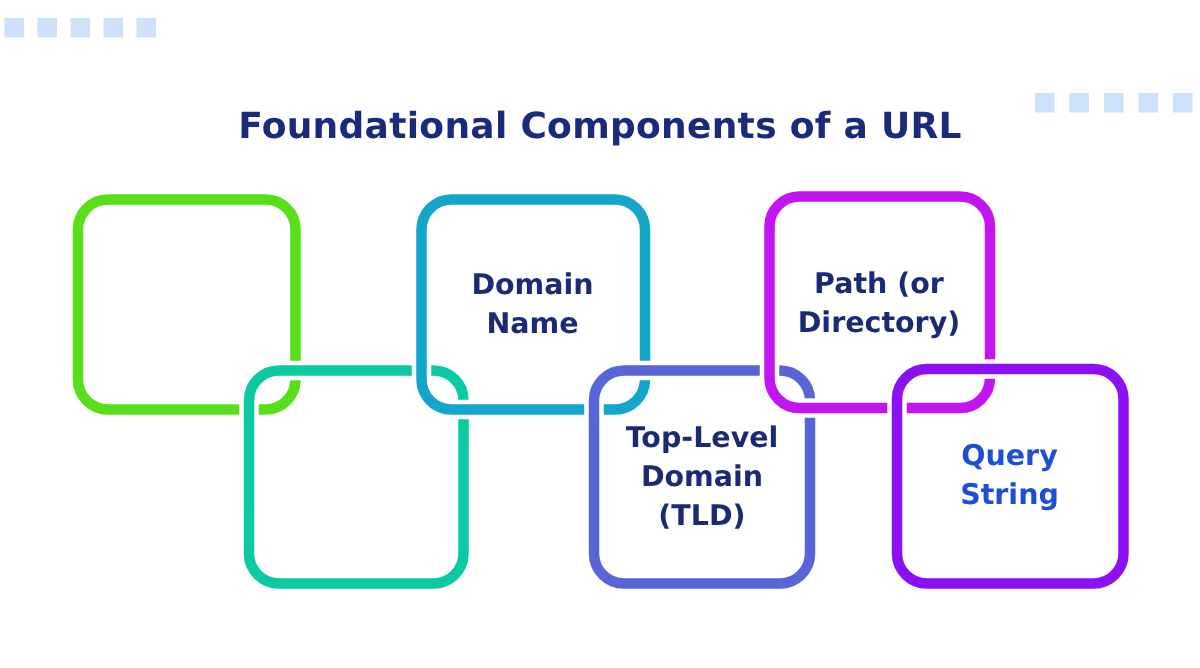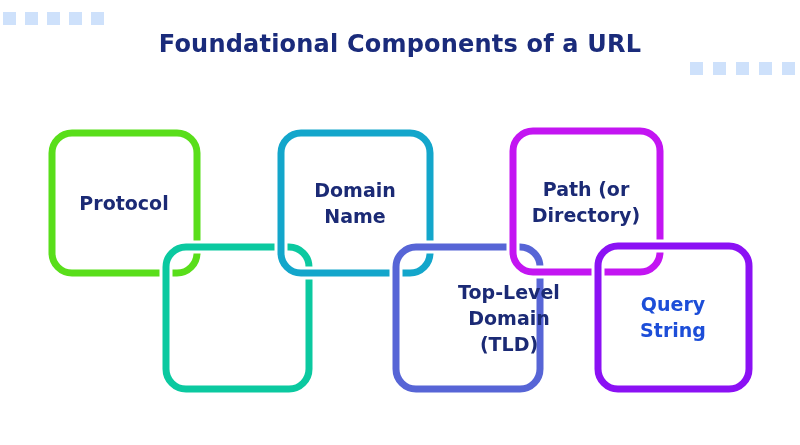--- a/index.html
+++ b/index.html
@@ -51,21 +51,21 @@
     <div class="decor-square" style="background-color: rgb(206, 225, 251);"></div>
   </div>
   <div class="decor-row top-right">
     <div class="decor-square" style="background-color: rgb(206, 225, 251);"></div>
     <div class="decor-square" style="background-color: rgb(206, 225, 251);"></div>
     <div class="decor-square" style="background-color: rgb(206, 225, 251);"></div>
     <div class="decor-square" style="background-color: rgb(206, 225, 251);"></div>
     <div class="decor-square" style="background-color: rgb(206, 225, 251);"></div>
   </div>
 
-  <div class="page-title" style="color: rgb(26, 43, 123);">Foundational Components of a URL</div>
+  <div class="page-title" style="color: rgb(26, 43, 123); margin-top: 40px;">Foundational Components of a URL</div>
 
   <svg id="diagram-svg" width="800" height="445" viewBox="0 0 800 445">
 
     <rect x="52" y="133" width="145" height="140" rx="20" fill="none" stroke="#ffffff" stroke-width="13"></rect>
     <rect x="52" y="133" width="145" height="140" rx="20" fill="none" stroke-width="7" stroke="#59DE1A"></rect>
 
     <rect x="166" y="247" width="143" height="142" rx="20" fill="none" stroke="#ffffff" stroke-width="13"></rect>
     <rect x="166" y="247" width="143" height="142" rx="20" fill="none" stroke-width="7" stroke="#0BC9A0"></rect>
 
     <rect x="281" y="133" width="149" height="140" rx="20" fill="none" stroke="#ffffff" stroke-width="13"></rect>
@@ -74,24 +74,23 @@
     <rect x="396" y="247" width="144" height="142" rx="20" fill="none" stroke="#ffffff" stroke-width="13"></rect>
     <rect x="396" y="247" width="144" height="142" rx="20" fill="none" stroke-width="7" stroke="#5765D6"></rect>
 
     <rect x="513" y="131" width="147" height="141" rx="20" fill="none" stroke="#ffffff" stroke-width="13"></rect>
     <rect x="513" y="131" width="147" height="141" rx="20" fill="none" stroke-width="7" stroke="#C315F2"></rect>
 
     <rect x="598" y="246" width="151" height="143" rx="20" fill="none" stroke="#ffffff" stroke-width="13"></rect>
     <rect x="598" y="246" width="151" height="143" rx="20" fill="none" stroke-width="7" stroke="#8B11F4"></rect>
   </svg>
 
-  <div class="box-label" style="left: 124px; top: 203px; color: rgb(27, 42, 117);">Protocol</div>
   <div class="box-label" style="left: 355px; top: 203px; color: rgb(27, 42, 117);">Domain
 Name</div>
-  <div class="box-label" style="left: 468px; top: 318px; color: rgb(27, 42, 117); margin-left: 41px;">Top-Level
+  <div class="box-label" style="left: 468px; top: 318px; color: rgb(27, 42, 117);">Top-Level
 Domain
 (TLD)</div>
   <div class="box-label" style="left: 586px; top: 202px; color: rgb(27, 42, 117); text-align: center;">Path (or
 Directory)</div>
   <div class="box-label" style="left: 673px; top: 317px; color: #1d4ed8;">Query
 String</div>
 
 </div>
 
 </body></html>

